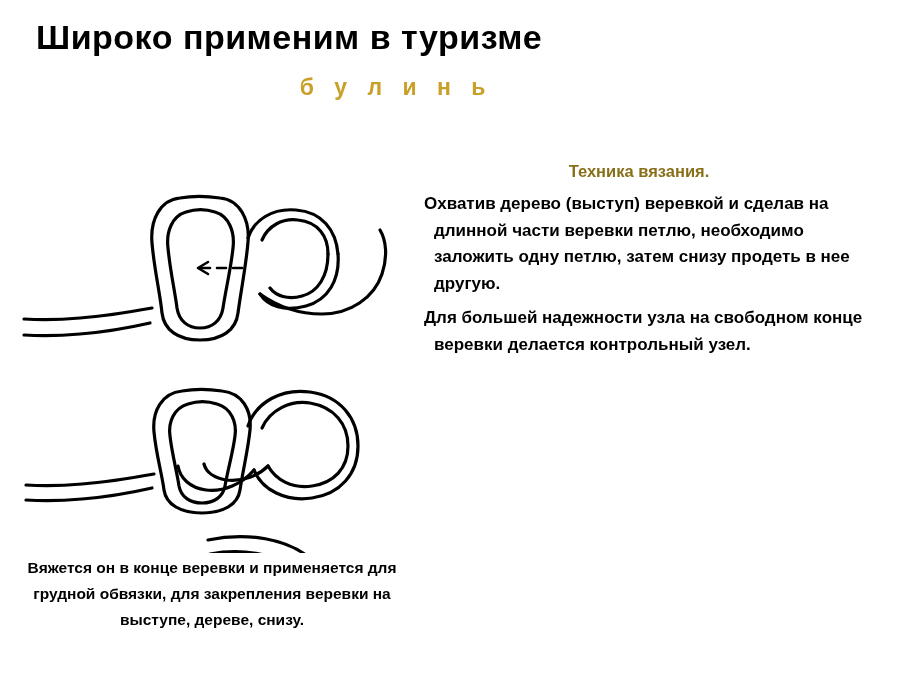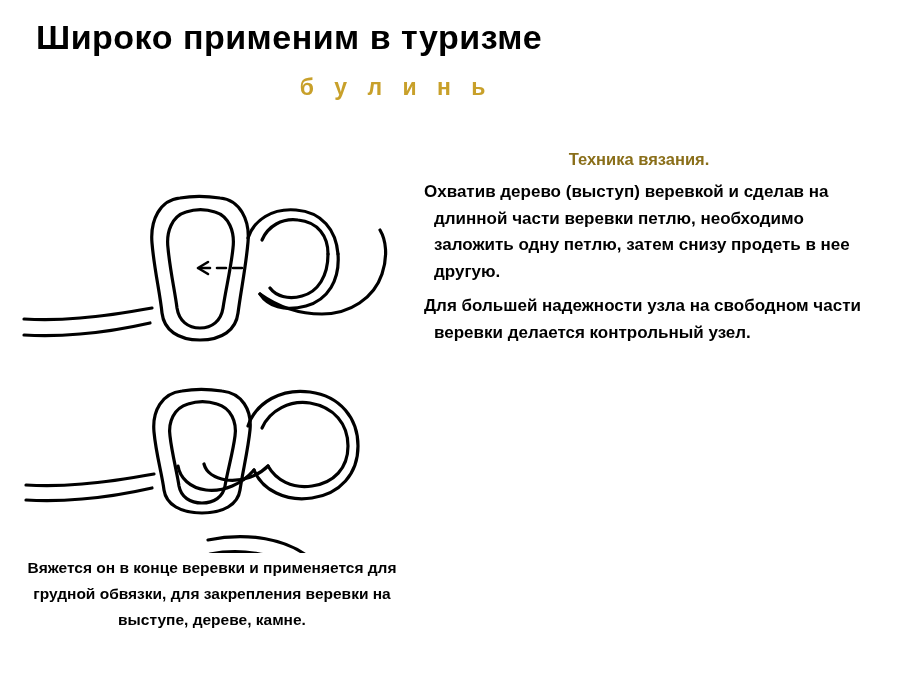--- a/index.html
+++ b/index.html
@@ -72,21 +72,21 @@
     position: absolute;
     left: 424px;
     top: 150px;
     width: 460px;
   }
   .tech-heading {
     text-align: center;
     font-size: 16.5px;
     font-weight: 700;
     color: #8a6f1a;
-    margin: 0 0 10px 0;
+    margin: 12px 0 10px 0;
     padding-right: 30px;
   }
   .para {
     font-size: 17px;
     font-weight: 700;
     line-height: 26.5px;
     color: #000000;
     margin: 0 14px 6px 0;
     padding-left: 10px;
     text-indent: -10px;
@@ -171,21 +171,21 @@
           <path d="M136,484 C118,486 98,488 76,488 C56,488 38,487 22,486"></path>
           <path d="M138,498 C120,500 100,502 78,502 C58,502 40,501 24,500"></path>
 
           <path d="M204,492 C220,492 236,494 248,498"></path>
           <path d="M204,504 C218,506 232,508 244,512"></path>
         </g>
       </svg>
     </div>
   </div>
 
-  <div class="caption">Вяжется он в конце веревки и применяется для грудной обвязки, для закрепления веревки на выступе, дереве, камне.</div>
+  <div class="caption">Вяжется он в конце веревки и применяется для грудной обвязки, для закрепления веревки на выступе, дереве, снизу.</div>
 
   <div class="right-col">
     <div class="tech-heading">Техника вязания.</div>
     <p class="para">Охватив дерево (выступ) веревкой и сделав на длинной части веревки петлю, необходимо заложить одну петлю, затем снизу продеть в нее другую.</p>
-    <p class="para">Для большей надежности узла на свободном части веревки делается контрольный узел.</p>
+    <p class="para">Для большей надежности узла на свободном конце веревки делается контрольный узел.</p>
   </div>
 
 </div>
 
 </body></html>

